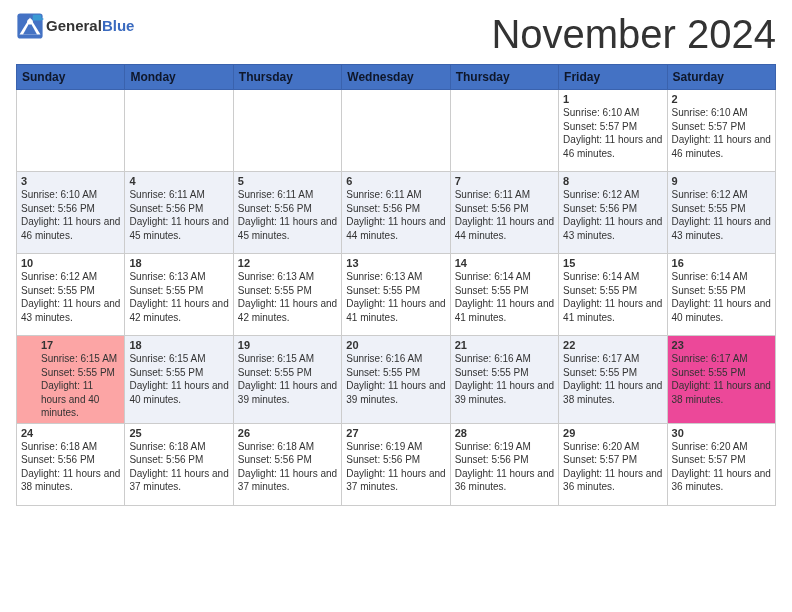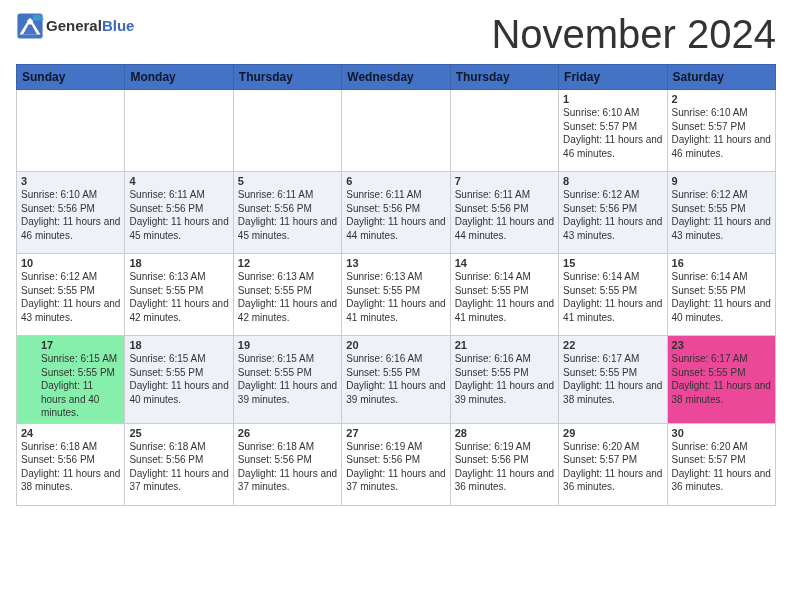--- a/index.html
+++ b/index.html
@@ -205,21 +205,21 @@
           <td>
             <span class="day-num">15</span>
             <div class="day-info">Sunrise: 6:14 AM<br>Sunset: 5:55 PM<br>Daylight: 11 hours and 41 minutes.</div>
           </td>
           <td>
             <span class="day-num">16</span>
             <div class="day-info">Sunrise: 6:14 AM<br>Sunset: 5:55 PM<br>Daylight: 11 hours and 40 minutes.</div>
           </td>
         </tr>
         <tr class="row-even">
-          <td style="background: #86efac; padding-left: 24px;">
+          <td style="background: #fca5a5; padding-left: 24px;">
             <span class="day-num">17</span>
             <div class="day-info">Sunrise: 6:15 AM<br>Sunset: 5:55 PM<br>Daylight: 11 hours and 40 minutes.</div>
           </td>
           <td style="background: rgb(238, 241, 248);">
             <span class="day-num">18</span>
             <div class="day-info">Sunrise: 6:15 AM<br>Sunset: 5:55 PM<br>Daylight: 11 hours and 40 minutes.</div>
           </td>
           <td style="background: rgb(238, 241, 248);">
             <span class="day-num">19</span>
             <div class="day-info">Sunrise: 6:15 AM<br>Sunset: 5:55 PM<br>Daylight: 11 hours and 39 minutes.</div>

